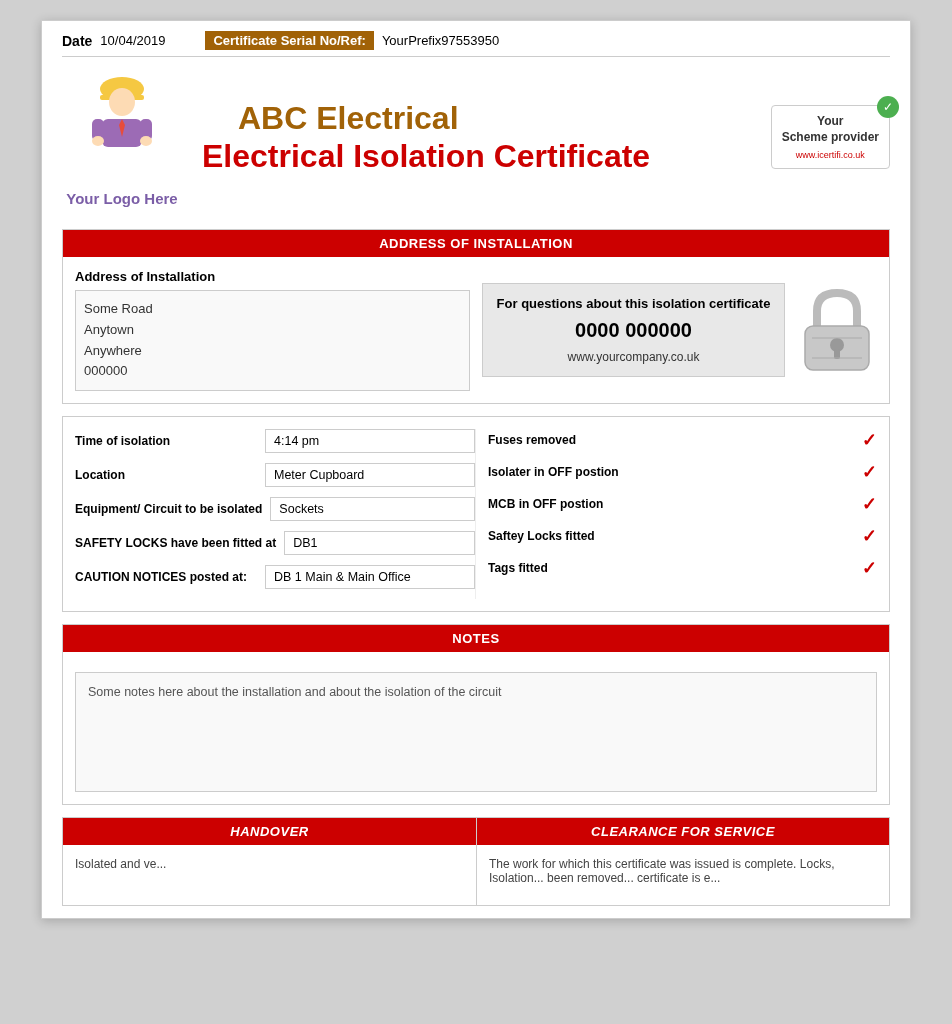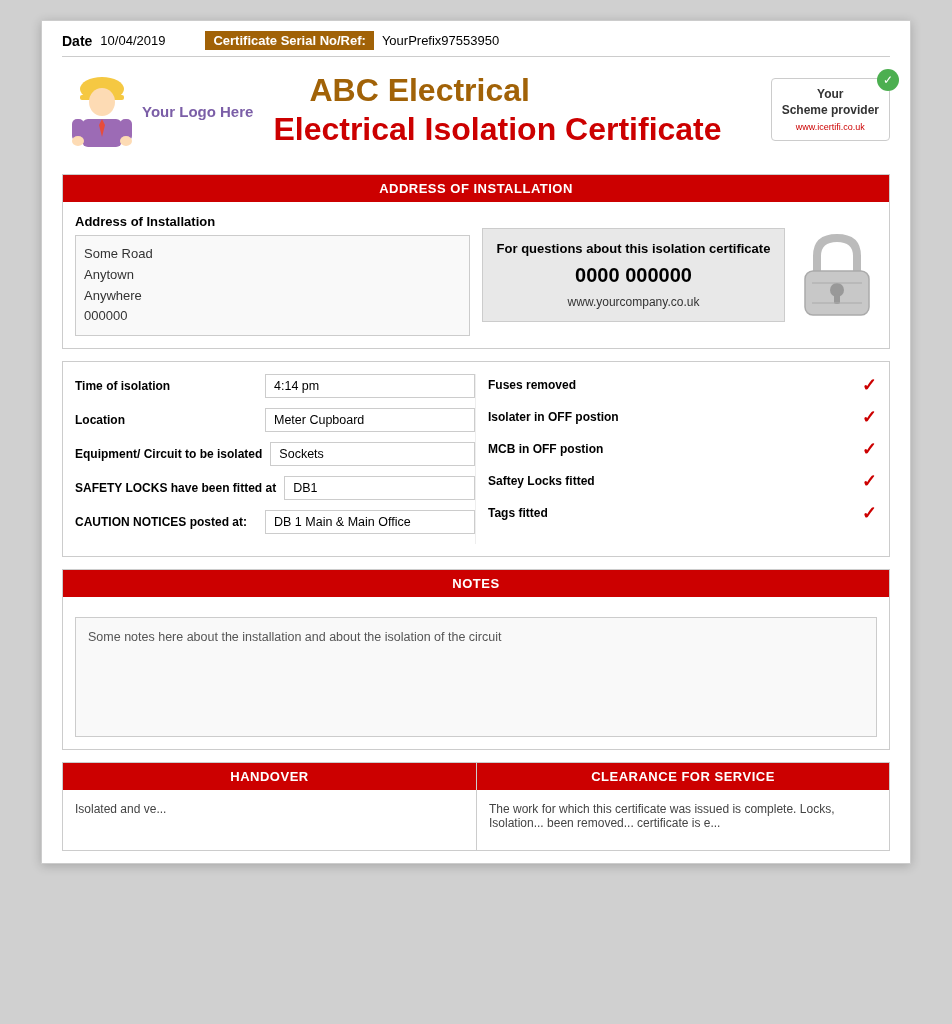--- a/index.html
+++ b/index.html
@@ -55,23 +55,24 @@
       align-items: center;
     }
     .header-main {
       display: flex;
       align-items: center;
       gap: 20px;
       padding-bottom: 10px;
     }
     .logo-area {
       display: flex;
-      flex-direction: row;
+      flex-direction: column;
       align-items: center;
       min-width: 120px;
+      gap: 34px;
     }
     .logo-text {
       color: #7b5ea7;
       font-size: 15px;
       font-weight: bold;
       margin-top: 4px;
     }
     .title-area {
       flex: 1;
     }
@@ -268,20 +269,21 @@
       margin: 12px 20px;
     }
     .bottom-section {
       border: 1px solid #ccc;
     }
     .bottom-section:first-child {
       border-right: none;
     }
     .bottom-section .section-header {
       text-align: center;
+      font-style: italic;
     }
     .bottom-section .section-body {
       font-size: 12px;
       color: #444;
       min-height: 60px;
     }
 
     
     .person-svg {
       width: 80px;

